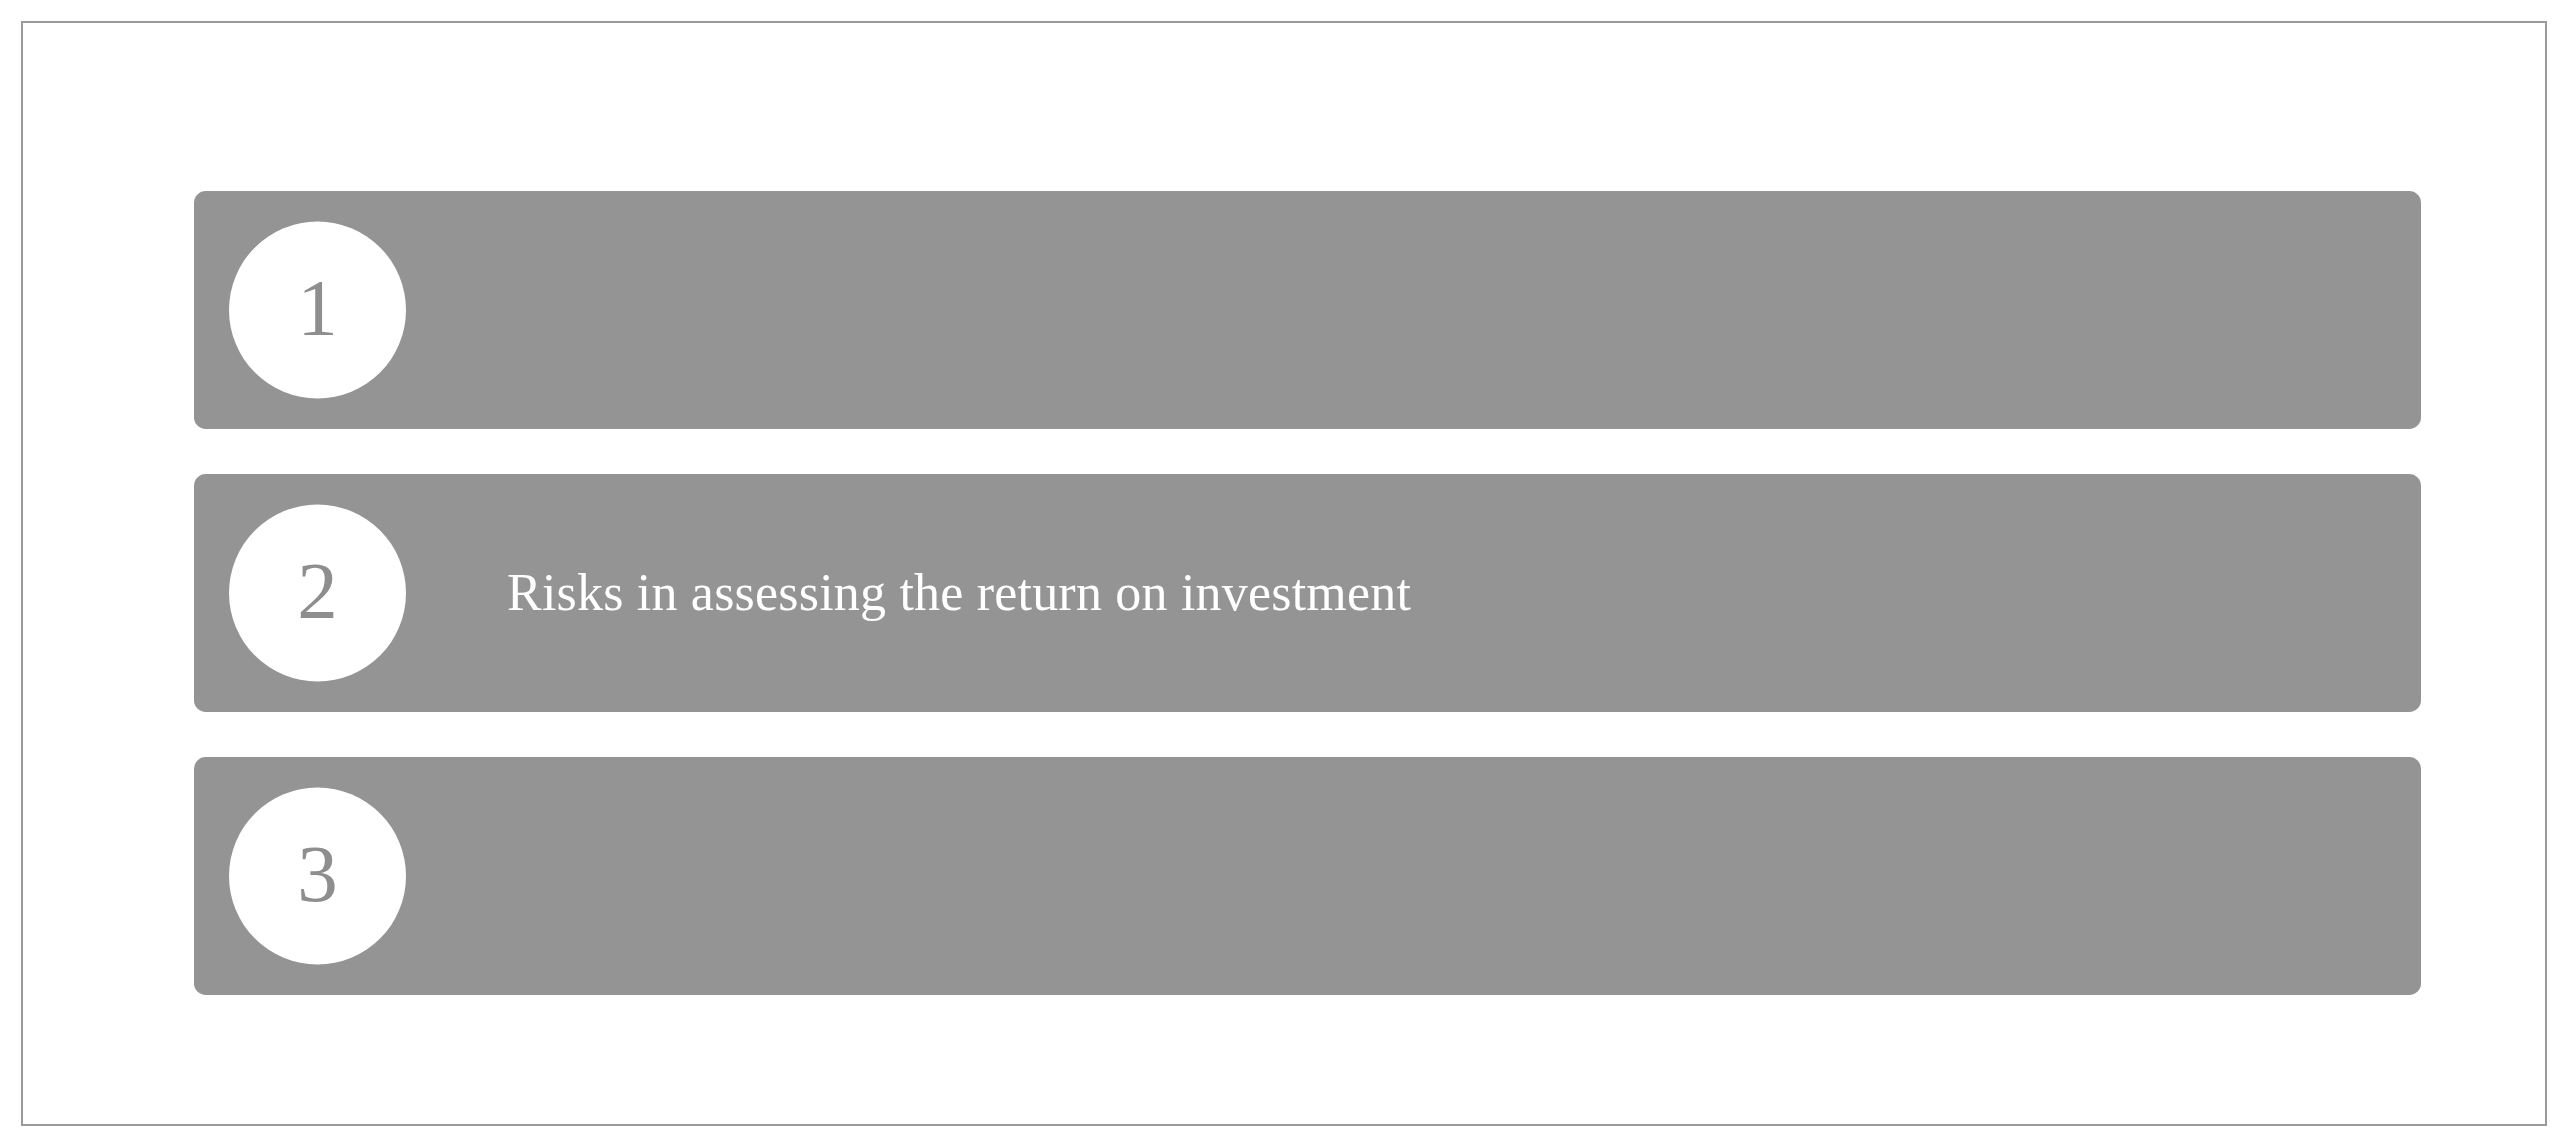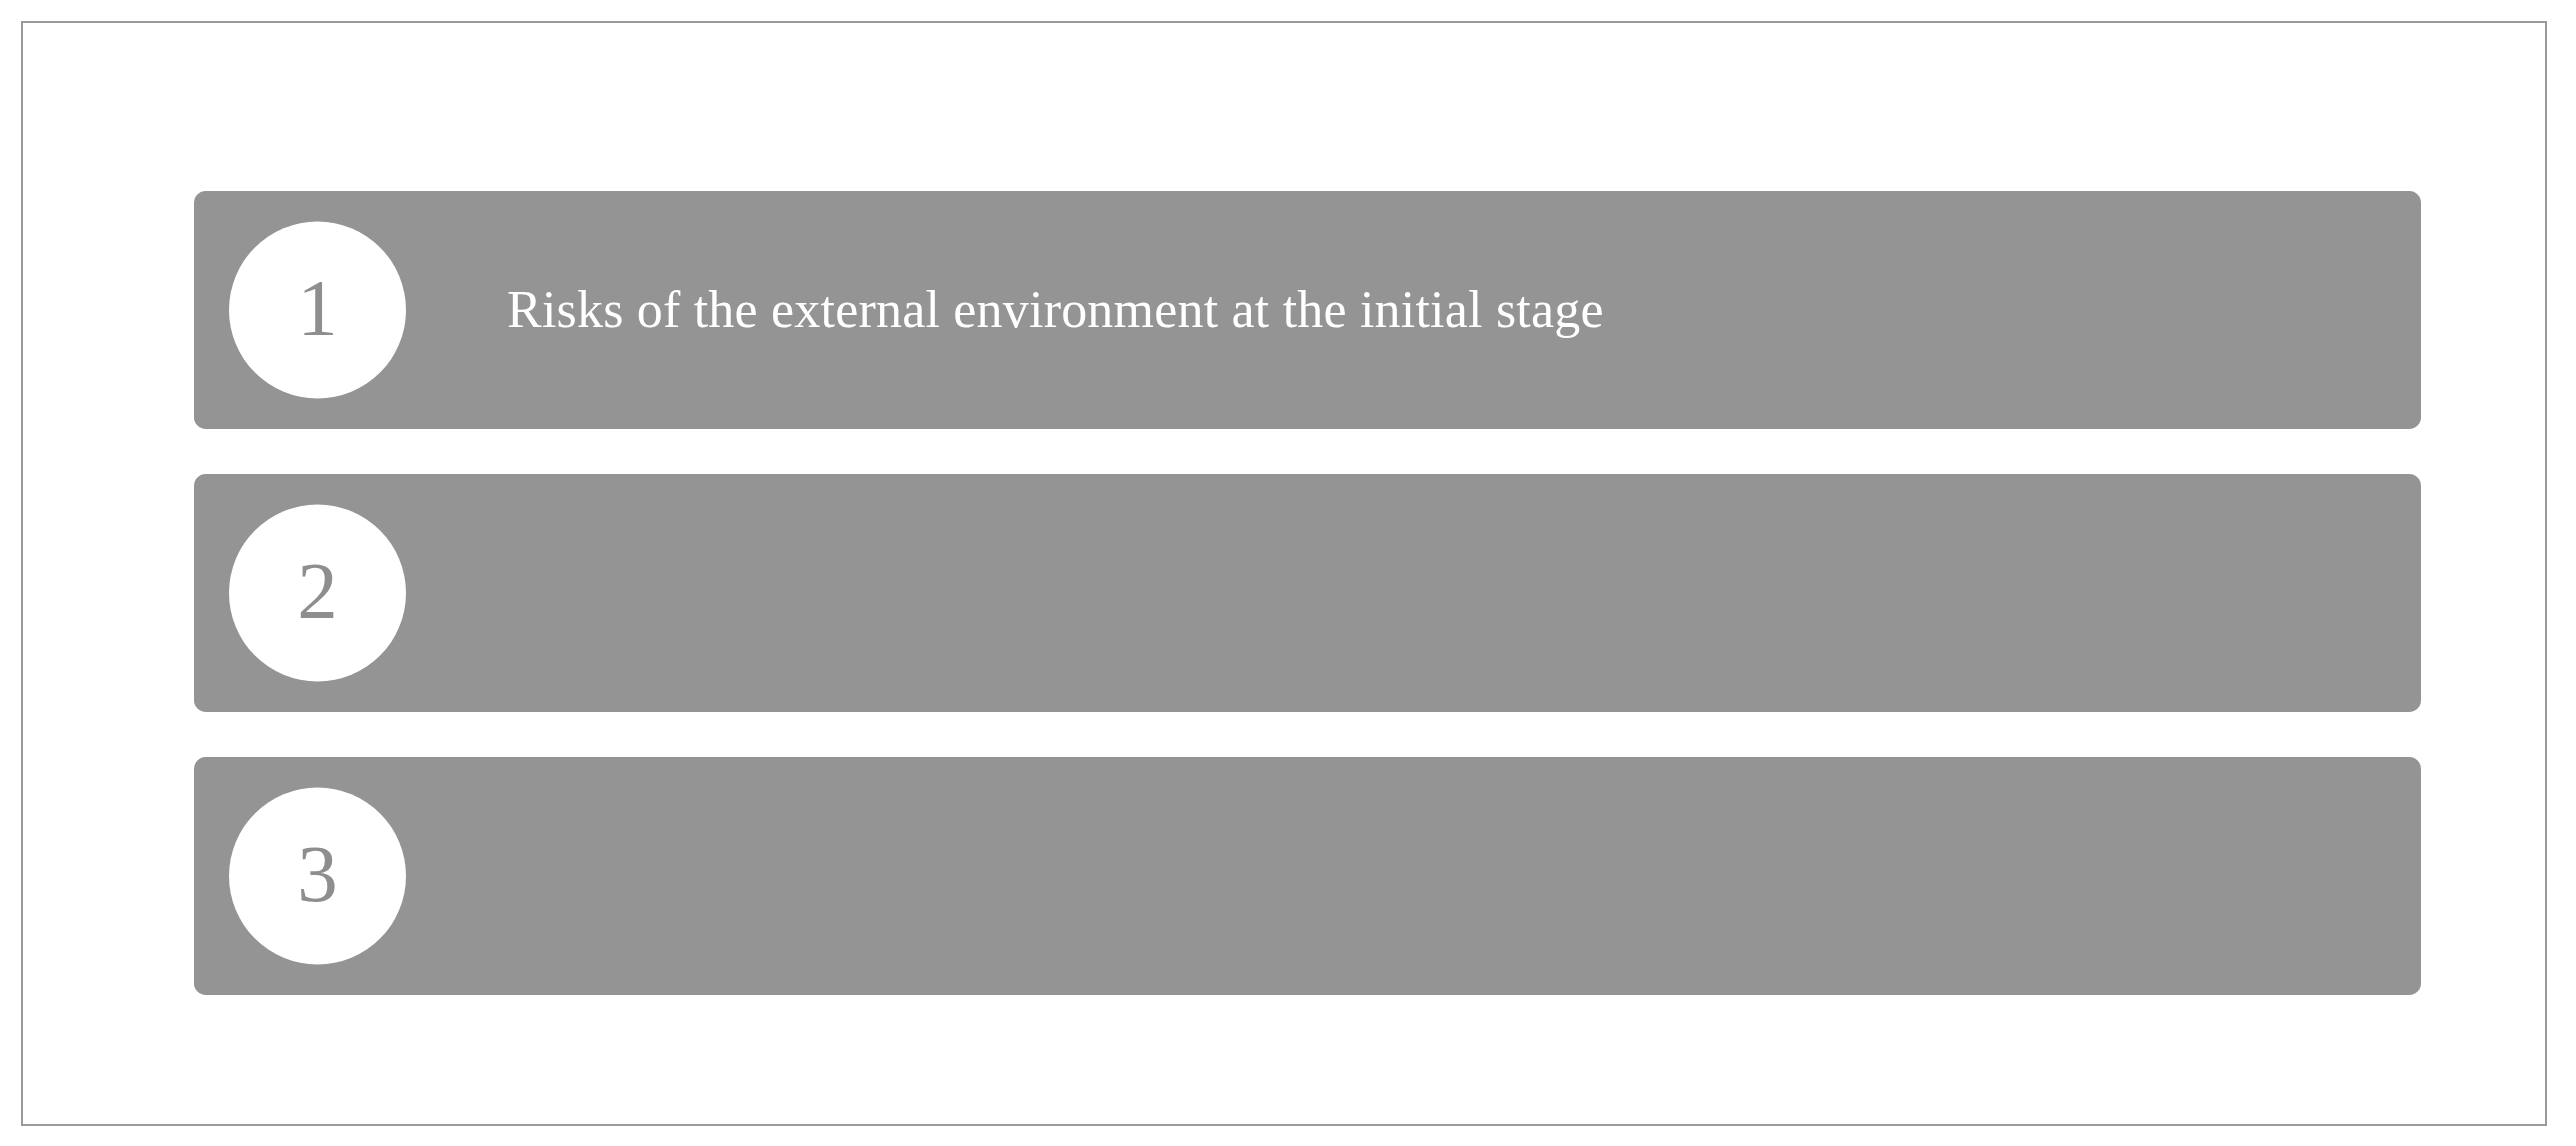--- a/index.html
+++ b/index.html
@@ -95,27 +95,27 @@
 
 <div class="canvas">
   <div class="frame">
 
     <div class="rows">
 
       <div class="row">
         <div class="badge">
           <span class="badge-number">1</span>
         </div>
-        <div class="row-label">Risks of the external environment at the initial stage</div>
       </div>
 
       <div class="row">
         <div class="badge">
           <span class="badge-number">2</span>
         </div>
+        <div class="row-label">Risks in assessing the return on investment</div>
       </div>
 
       <div class="row">
         <div class="badge">
           <span class="badge-number">3</span>
         </div>
       </div>
 
     </div>
   </div>

